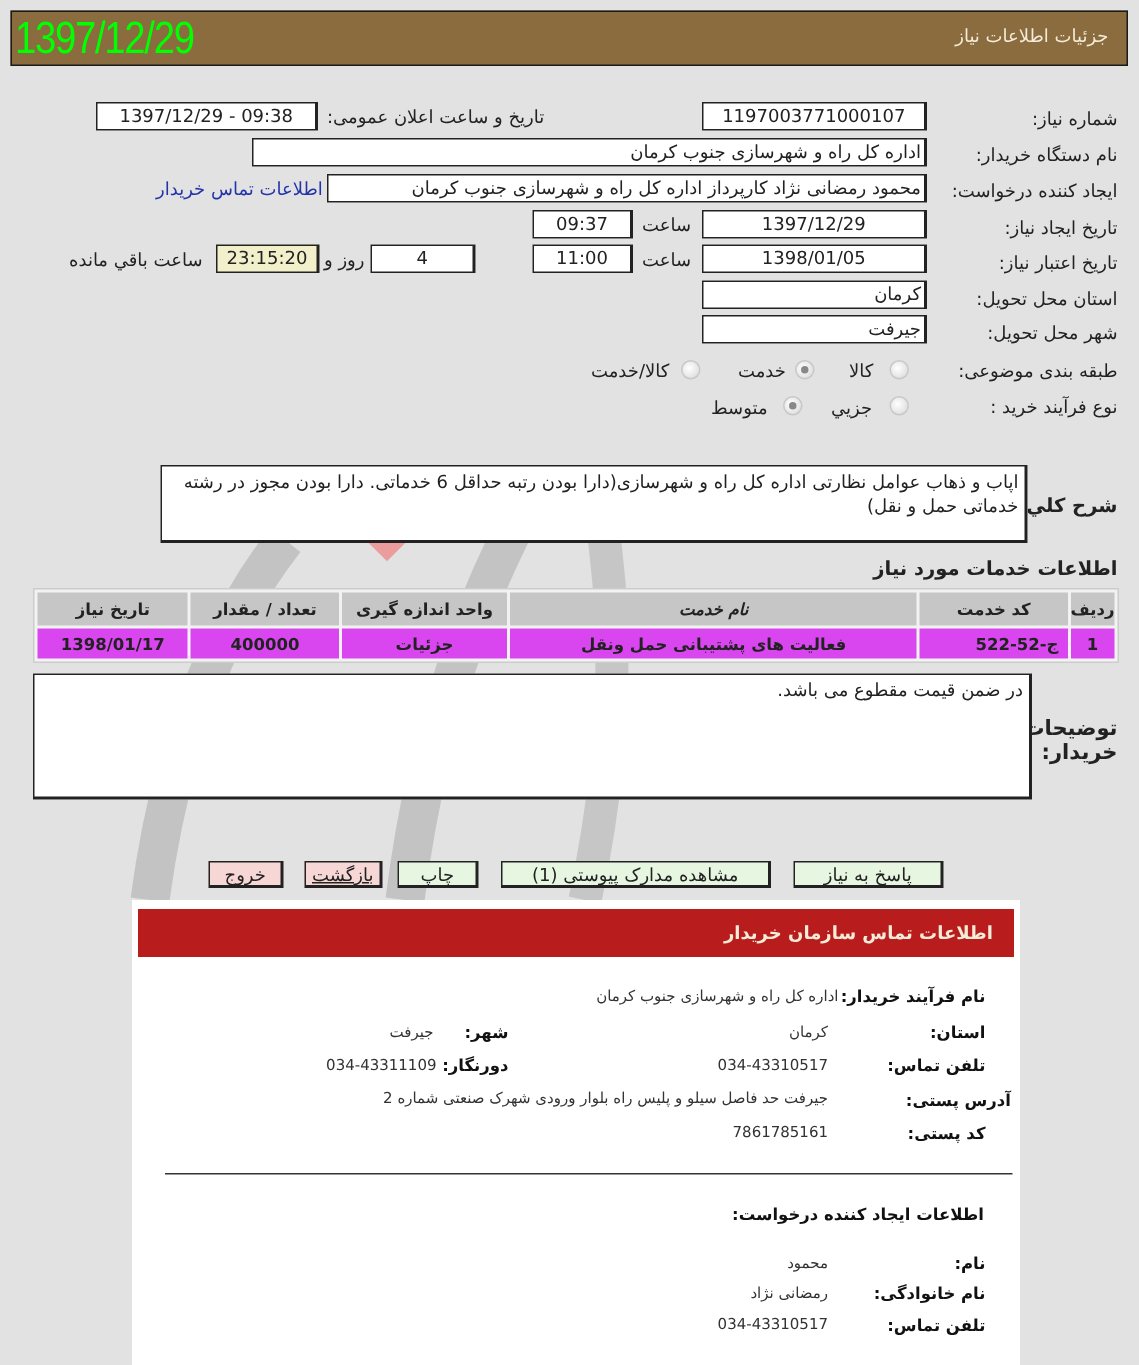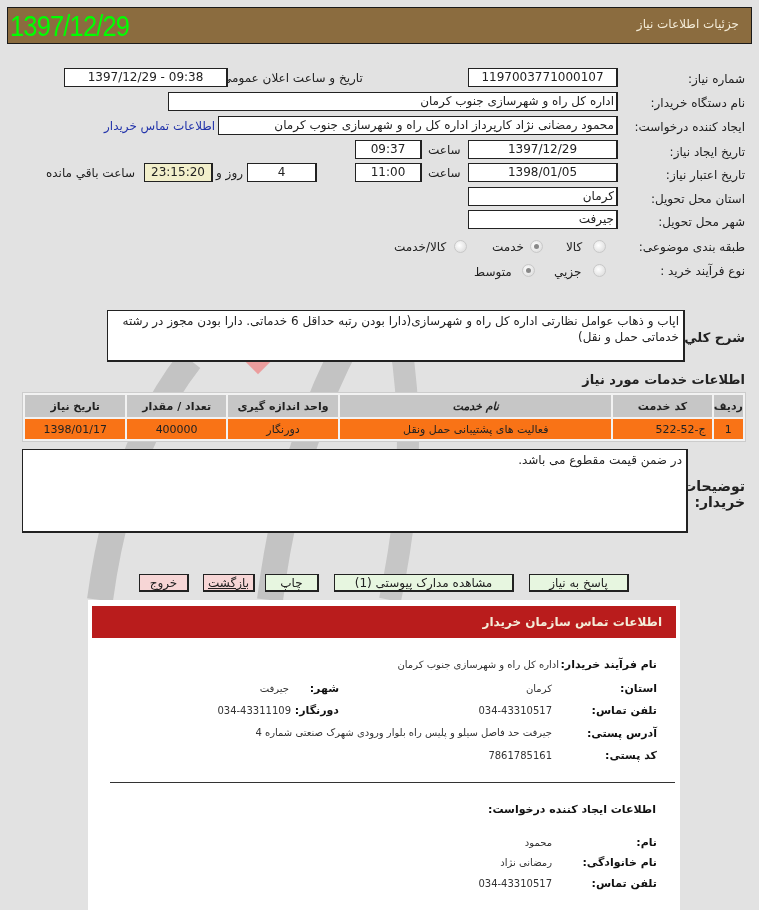--- a/index.html
+++ b/index.html
@@ -41,21 +41,21 @@
     content: ""; position: absolute; left: 3px; top: 3px; width: 5px; height: 5px; border-radius: 50%; background: #888;
   }
   .radio { position: absolute; }
   .textarea {
     background: #fff; border: 1px solid #222; border-right-width: 2px; border-bottom-width: 2px;
     direction: rtl; text-align: right; font-size: 12px; padding: 2px 4px; line-height: 16px;
   }
   .bold-lbl { font-weight: bold; font-size: 12px; direction: rtl; white-space: nowrap; }
   table.svc { border-collapse: separate; border-spacing: 2px; direction: rtl; background: #f2f2f2; border: 1px solid #ccc; }
   table.svc th { background: #c6c6c6; font-weight: bold; font-size: 11px; height: 22px; text-align: center; }
-  table.svc td { background: #f97316; font-size: 11px; height: 20px; text-align: center; }
+  table.svc td { background: #d946ef; font-size: 11px; height: 20px; text-align: center; font-weight: bold; }
   .btn {
     height: 18px; line-height: 16px; font-size: 12px; text-align: center; direction: rtl;
     border: 1px solid #222; border-right-width: 2px; border-bottom-width: 2px; white-space: nowrap; cursor: pointer; margin-top: 20px;
   }
   .btn.green { background: #e7f6e0; }
   .btn.pink { background: #f7d6d6; }
   .card { left: 88px; top: 600px; width: 592px; height: 310px; background: #fff; }
   .card-head {
     left: 4px; top: 6px; width: 584px; height: 32px; background: #b91c1c;
     color: #f4ecd8; font-weight: bold; font-size: 12px; direction: rtl; text-align: right;
@@ -77,21 +77,21 @@
   <path d="M40 300 Q60 150 130 60" stroke="#a9a9a9" stroke-width="26" fill="none" opacity="0.55"></path>
   <path d="M210 300 Q230 140 300 20" stroke="#a9a9a9" stroke-width="26" fill="none" opacity="0.55"></path>
   <path d="M330 300 Q360 160 340 40" stroke="#a9a9a9" stroke-width="22" fill="none" opacity="0.5"></path>
   <rect x="183" y="38" width="30" height="30" transform="rotate(45 198 53)" fill="#f08080" opacity="0.7"></rect>
 </svg>
 
 <div class="abs lbl" style="right:14px;top:72px;">شماره نیاز:</div>
 <div class="abs box" style="left:468px;top:68px;width:150px;">1197003771000107</div>
 
 <div class="abs lbl" style="left:218px;top:71px;">تاریخ و ساعت اعلان عمومی:</div>
-<div class="abs box" style="left:64px;top:68px;width:164px;">1397/12/29 - 09:38</div>
+<div class="abs box" style="left:64px;top:68px;width:148px;">1397/12/29 - 09:38</div>
 
 <div class="abs lbl" style="right:14px;top:96px;text-align:right;">نام دستگاه خریدار:</div>
 <div class="abs box rtl" style="left:168px;top:92px;width:450px;">اداره کل راه و شهرسازی جنوب کرمان</div>
 
 <div class="abs lbl" style="right:14px;top:120px;">ایجاد کننده درخواست:</div>
 <div class="abs box rtl" style="left:218px;top:116px;width:400px;">محمود رمضانی نژاد کارپرداز اداره کل راه و شهرسازی جنوب کرمان</div>
 <div class="abs link" style="left:104px;top:119px;">اطلاعات تماس خریدار</div>
 
 <div class="abs lbl" style="right:14px;top:145px;">تاریخ ایجاد نیاز:</div>
 <div class="abs box" style="left:468px;top:140px;width:150px;">1397/12/29</div>
@@ -141,21 +141,21 @@
       <th style="width:110px;">واحد اندازه گیری</th>
       <th style="width:98px;">تعداد / مقدار</th>
       <th style="width:100px;">تاریخ نیاز</th>
     </tr>
   </thead>
   <tbody>
     <tr>
       <td>1</td>
       <td style="text-align:right;padding-right:6px;">ج-52-522</td>
       <td>فعالیت های پشتیبانی حمل ونقل</td>
-      <td>دورنگار</td>
+      <td>جزئیات</td>
       <td>400000</td>
       <td>1398/01/17</td>
     </tr>
   </tbody>
 </table>
 
 <div class="abs bold-lbl" style="right:14px;top:478px;font-size:14px;white-space:normal;width:60px;text-align:right;line-height:16px;">توضیحات خریدار:</div>
 <div class="abs textarea" style="left:22px;top:449px;width:666px;height:84px;">در ضمن قیمت مقطوع می باشد.</div>
 
 <div class="abs btn green" style="left:529px;top:554px;width:100px;">پاسخ به نیاز</div>
@@ -173,22 +173,22 @@
 <div class="abs c-lbl" style="right:102px;top:682px;">استان:</div>
 <div class="abs c-val" style="right:207px;top:683px;">کرمان</div>
 <div class="abs c-lbl" style="right:420px;top:682px;">شهر:</div>
 <div class="abs c-val" style="right:470px;top:683px;">جیرفت</div>
 
 <div class="abs c-lbl" style="right:102px;top:704px;">تلفن تماس:</div>
 <div class="abs c-val" style="right:207px;top:705px;">034-43310517</div>
 <div class="abs c-lbl" style="right:420px;top:704px;">دورنگار:</div>
 <div class="abs c-val" style="right:468px;top:705px;">034-43311109</div>
 
-<div class="abs c-lbl" style="right:102px;top:727px;">آدرس پستی:</div>
-<div class="abs c-val" style="right:207px;top:727px;">جیرفت حد فاصل سیلو و پلیس راه بلوار ورودی شهرک صنعتی شماره 4</div>
+<div class="abs c-lbl" style="right:85px;top:727px;">آدرس پستی:</div>
+<div class="abs c-val" style="right:207px;top:727px;">جیرفت حد فاصل سیلو و پلیس راه بلوار ورودی شهرک صنعتی شماره 2</div>
 
 <div class="abs c-lbl" style="right:102px;top:749px;">کد پستی:</div>
 <div class="abs c-val" style="right:207px;top:750px;">7861785161</div>
 
 <div class="abs divider" style="left:110px;width:565px;top:782px;"></div>
 
 <div class="abs c-lbl" style="right:103px;top:803px;">اطلاعات ایجاد کننده درخواست:</div>
 
 <div class="abs c-lbl" style="right:102px;top:836px;">نام:</div>
 <div class="abs c-val" style="right:207px;top:837px;">محمود</div>

